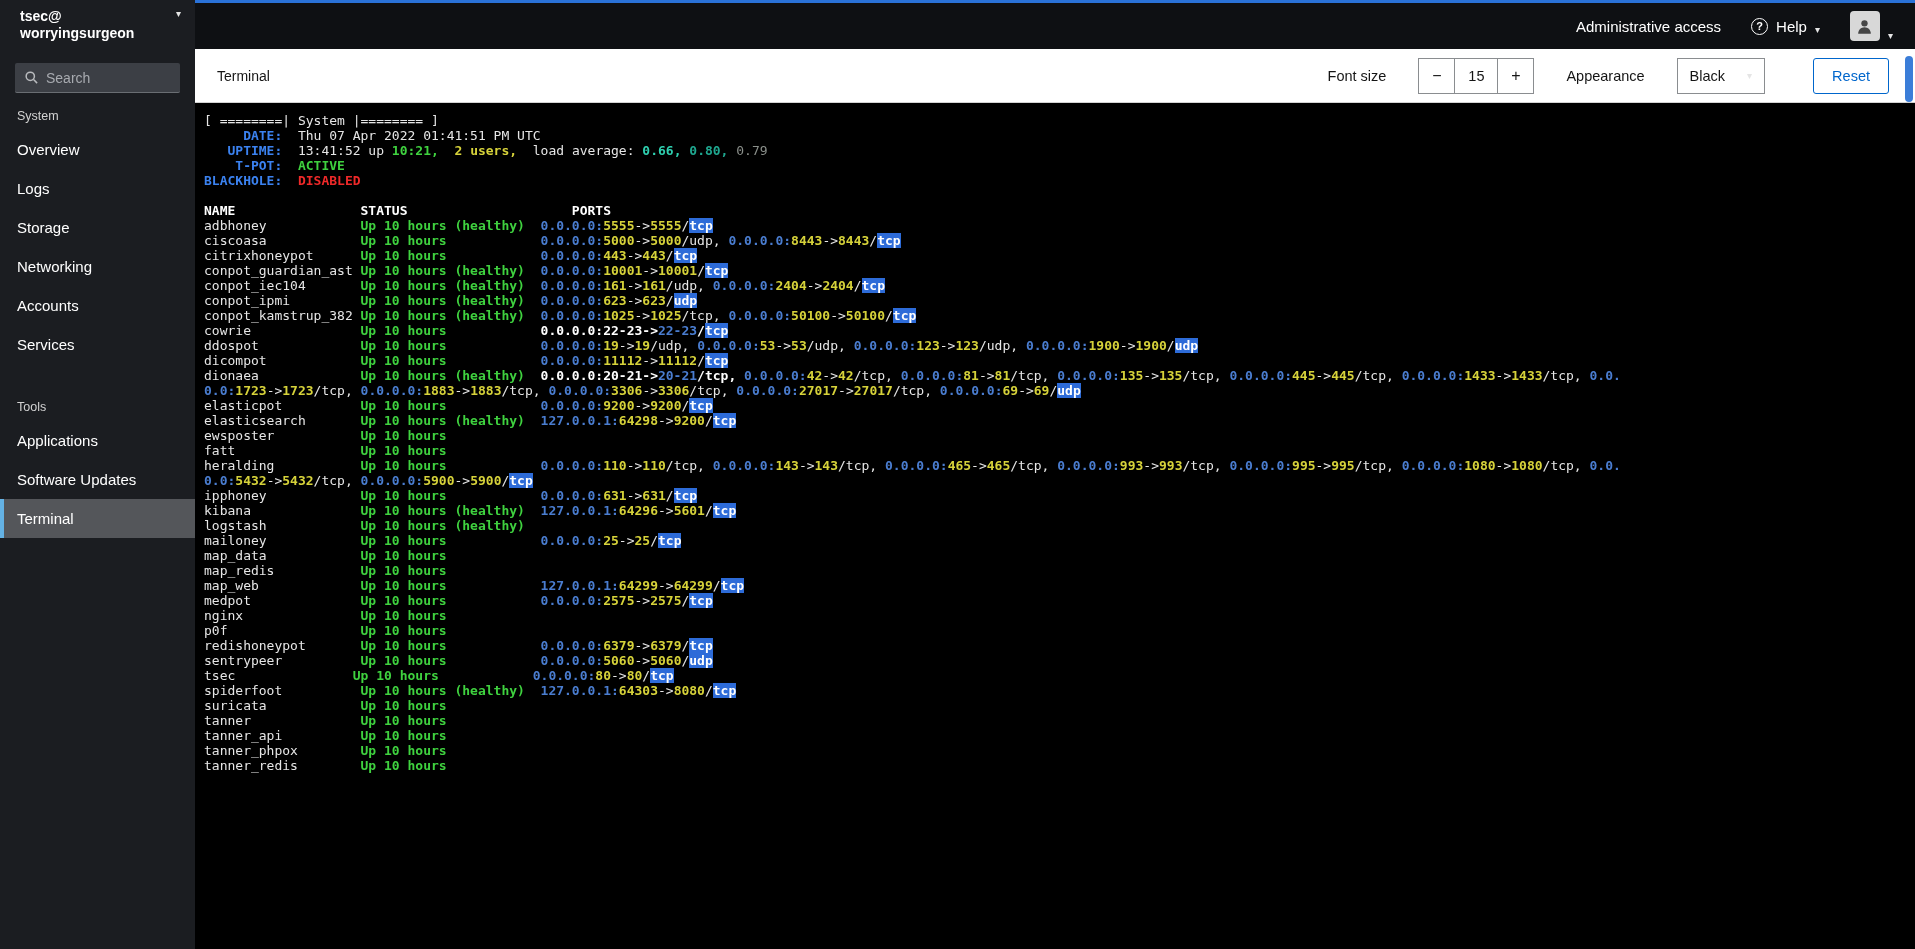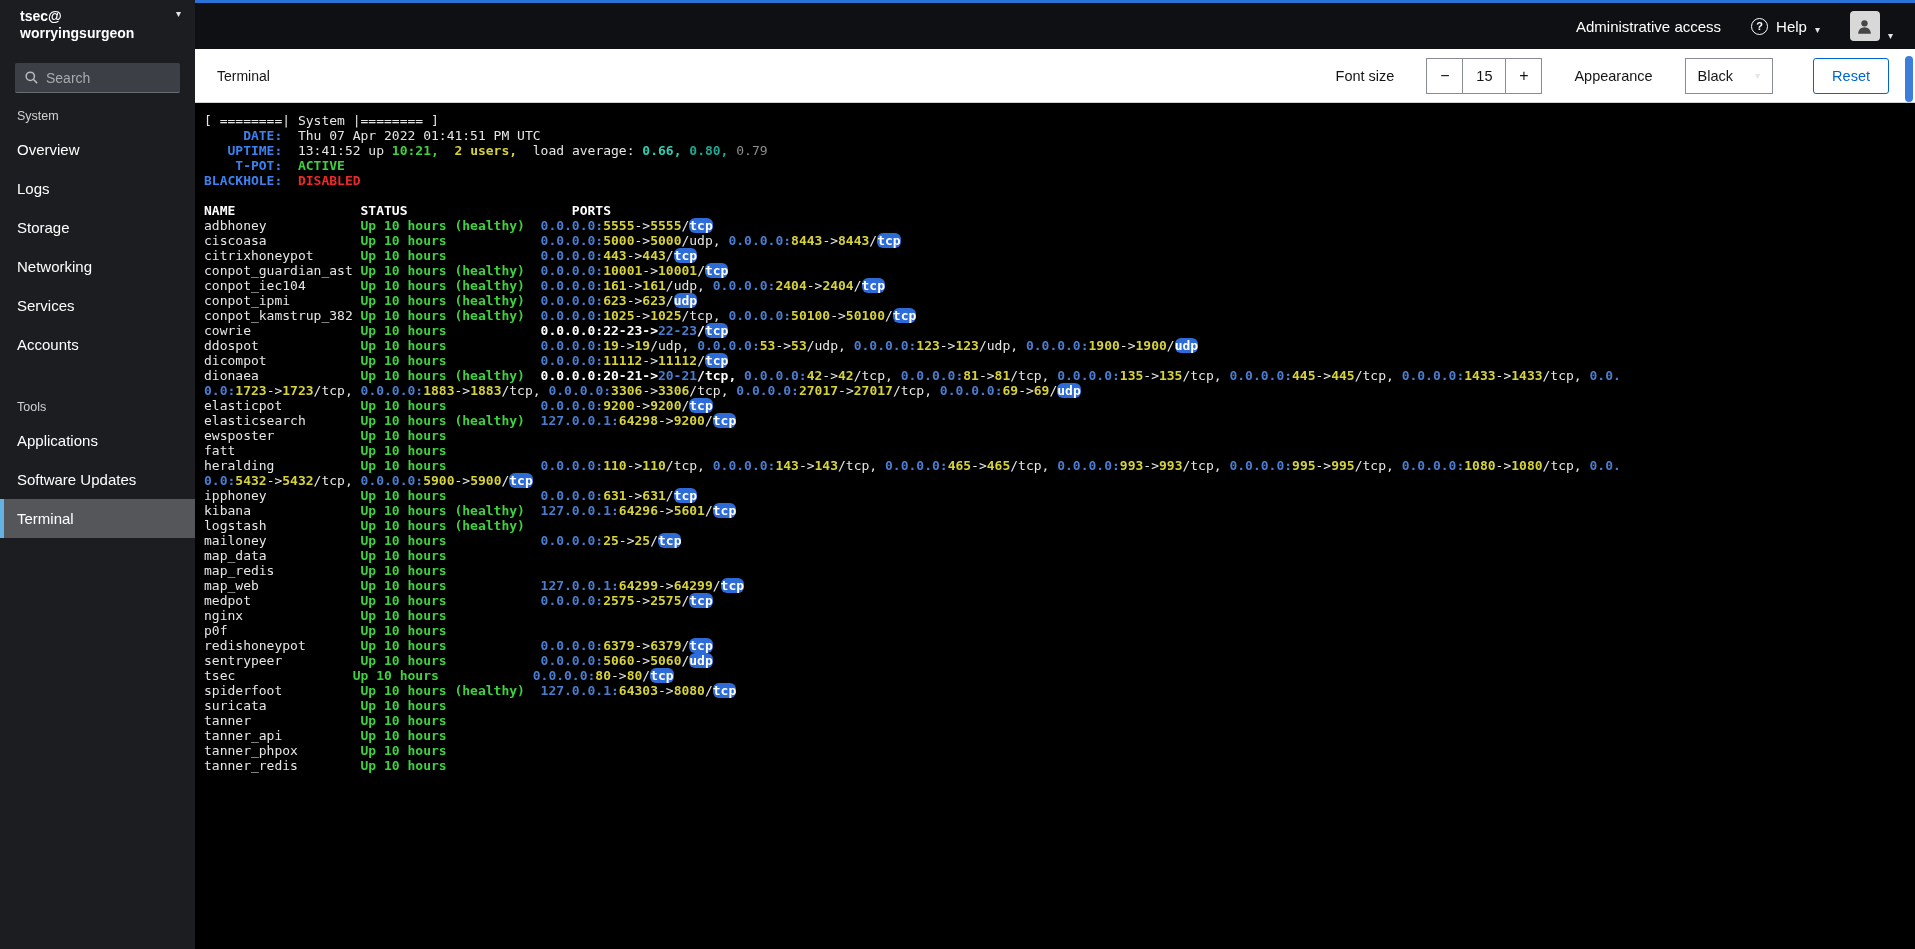--- a/index.html
+++ b/index.html
@@ -30,36 +30,36 @@
   
   .toolbar { grid-column:2; grid-row:2; background:#fff; border-bottom:1px solid #d2d2d2; display:flex; align-items:center; padding:0 26px 0 22px; }
   .toolbar-title { font-size:14px; color:#151515; }
   .toolbar-right { margin-left:auto; display:flex; align-items:center; gap:32px; }
   .tb-label { font-size:14.5px; color:#151515; }
   .stepper { display:flex; }
   .step-btn { width:37px; height:36px; border:1px solid #8a8d90; background:#fff; font-size:16px; display:flex; align-items:center; justify-content:center; cursor:pointer; color:#151515; }
   .step-btn.plus { margin-left:-1px; }
   .step-value { min-width:44px; height:36px; border:1px solid #8a8d90; margin-left:-1px; display:flex; align-items:center; justify-content:center; font-size:14.5px; color:#151515; }
   .select { height:36px; border:1px solid #8a8d90; background:#fff; display:flex; align-items:center; gap:22px; padding:0 12px; font-size:14.5px; color:#151515; cursor:pointer; }
-  .reset-btn { height:36px; padding:0 18px; border:1px solid #0066cc; color:#0066cc; background:#fff; border-radius:3px; font-size:14.5px; display:flex; align-items:center; cursor:pointer; margin-left:8px; }
+  .reset-btn { height:36px; padding:0 18px; border:1px solid #0066cc; color:#0066cc; background:#fff; border-radius:3px; font-size:14.5px; display:flex; align-items:center; cursor:pointer; margin-left:16px; }
 
   
   .terminal { grid-column:2; grid-row:3; background:#000; padding:10px 0 0 9px; overflow:hidden; cursor:text; }
   .t-line { font-family:"DejaVu Sans Mono","Liberation Mono",monospace; font-size:13px; line-height:15px; white-space:pre; color:#e6e6e6; }
   .c-w  { color:#e6e6e6; }
   .c-wb { color:#ffffff; font-weight:bold; }
   .c-g  { color:#3fd23f; font-weight:bold; }
   .c-y  { color:#d6d23a; font-weight:bold; }
   .c-b  { color:#4a7dd0; font-weight:bold; }
   .c-lb { color:#3b82f0; font-weight:bold; }
   .c-c  { color:#2fd0b0; font-weight:bold; }
   .c-t  { color:#1fa890; font-weight:bold; }
   .c-gy { color:#8a8f8a; }
   .c-r  { color:#ef2929; font-weight:bold; }
-  .c-hl { color:#fff; background:#2d6bd8; font-weight:bold; border-radius:6px; }
+  .c-hl { color:#fff; background:#2d6bd8; font-weight:bold; border-radius:0; }
 
   .scroll-thumb { position:absolute; right:2px; top:56px; width:8px; height:46px; background:#3b7dd8; border-radius:4px; }
 </style>
 </head>
 <body>
 
 <div class="app">
 
   <aside class="sidebar">
     <div class="user-block">
@@ -80,22 +80,22 @@
       <input type="text" placeholder="Search" style="">
     </div>
 
     <nav>
         <div class="nav-section">
           <div class="nav-section-label">System</div>
           <div class="nav-item">Overview</div>
           <div class="nav-item">Logs</div>
           <div class="nav-item">Storage</div>
           <div class="nav-item">Networking</div>
+          <div class="nav-item">Accounts</div>
           <div class="nav-item">Services</div>
-          <div class="nav-item">Accounts</div>
         </div>
         <div class="nav-section">
           <div class="nav-section-label">Tools</div>
           <div class="nav-item">Applications</div>
           <div class="nav-item">Software Updates</div>
           <div class="nav-item selected">Terminal</div>
         </div>
       </nav>
   </aside>
 

